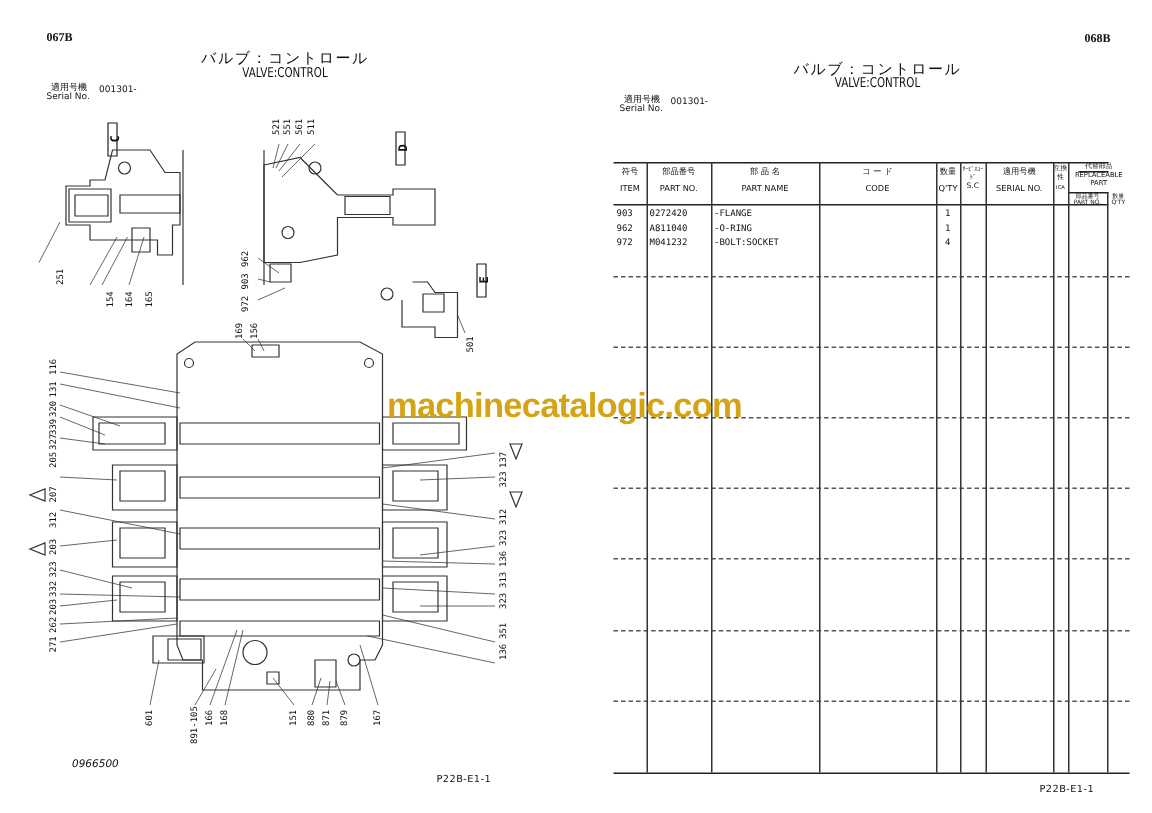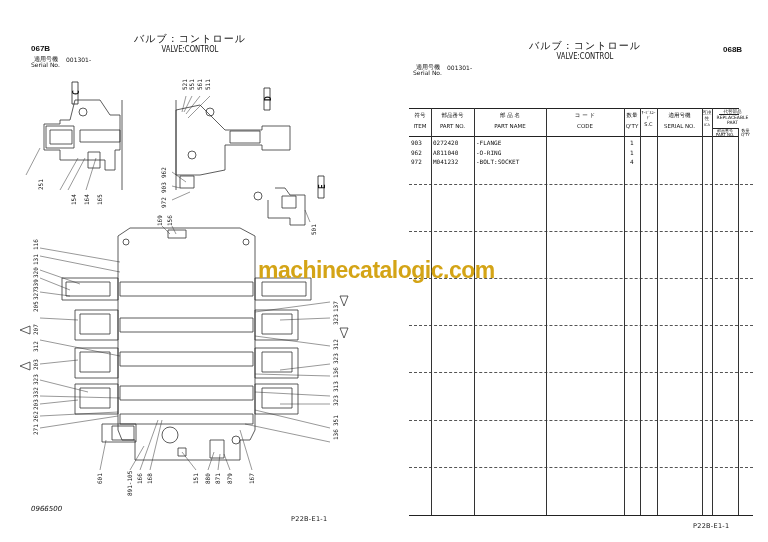--- a/index.html
+++ b/index.html
@@ -1,19 +1,19 @@
 <!DOCTYPE html>
 <html><head>
 <meta charset="utf-8">
 <style>
   * { box-sizing: border-box; margin: 0; padding: 0; }
   html, body { width: 768px; height: 542px; background: #fff; overflow: hidden; }
   body { position: relative; font-family: "DejaVu Sans", sans-serif; color: #111; }
   .abs { position: absolute; }
-  .page-code { font-size: 8px; font-weight: bold; font-family: Liberation Sans, sans-serif; margin-top: 24px; }
+  .page-code { font-size: 8px; font-weight: bold; font-family: Liberation Serif, serif; }
   .title-jp { font-size: 10px; text-align: center; letter-spacing: 1px; }
   .title-en { font-size: 9px; text-align: center; font-family: "DejaVu Sans Condensed", "DejaVu Sans", sans-serif; transform: scaleX(0.85); }
   .serial-label { font-size: 6px; line-height: 6px; }
   .serial-val { font-size: 6px; }
   .footer { font-size: 6.5px; letter-spacing: 0.3px; }
   .drawing-num { font-size: 7px; font-style: italic; }
   .lbl { position: absolute; font-size: 6px; transform: rotate(-90deg); transform-origin: left top; white-space: nowrap; font-family: "DejaVu Sans Mono", monospace; }
   .watermark { font-size: 23px; font-weight: bold; color: #d4a416; letter-spacing: -0.5px; font-family: "Liberation Sans", sans-serif; }
   
   .tbl-hline { position: absolute; height: 0; border-top: 1px solid #222; }
@@ -199,21 +199,21 @@
   <div class="lbl" style="left:96px;top:484px;">601</div>
   <div class="lbl" style="left:126px;top:496px;">891-105</div>
   <div class="lbl" style="left:136px;top:484px;">166</div>
   <div class="lbl" style="left:146px;top:484px;">168</div>
   <div class="lbl" style="left:192px;top:484px;">151</div>
   <div class="lbl" style="left:204px;top:484px;">880</div>
   <div class="lbl" style="left:214px;top:484px;">871</div>
   <div class="lbl" style="left:226px;top:484px;">879</div>
   <div class="lbl" style="left:248px;top:484px;">167</div>
 
-  <div class="abs drawing-num" style="left:31px;top:505px;">0966500</div>
+  <div class="abs drawing-num" style="left:48px;top:505px;">0966500</div>
   <div class="abs footer" style="left:291px;top:515px;">P22B-E1-1</div>
 </div>
 
 <div>
   <div class="abs page-code" style="left:723px;top:21px;">068B</div>
   <div class="abs title-jp" style="left:525px;top:39px;width:120px;">バルブ：コントロール</div>
   <div class="abs title-en" style="left:525px;top:51px;width:120px;">VALVE:CONTROL</div>
   <div class="abs" style="left:413px;top:64px;">
     <div class="serial-label" style="margin-left:3px;">適用号機</div>
     <div class="serial-label">Serial No.</div>

